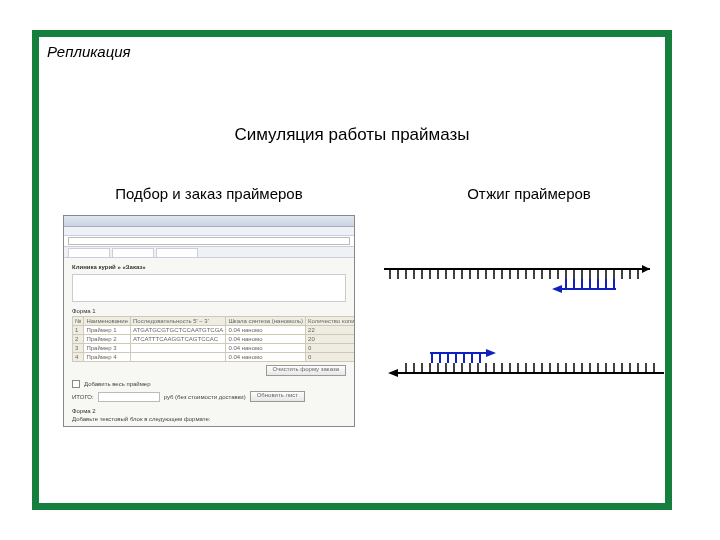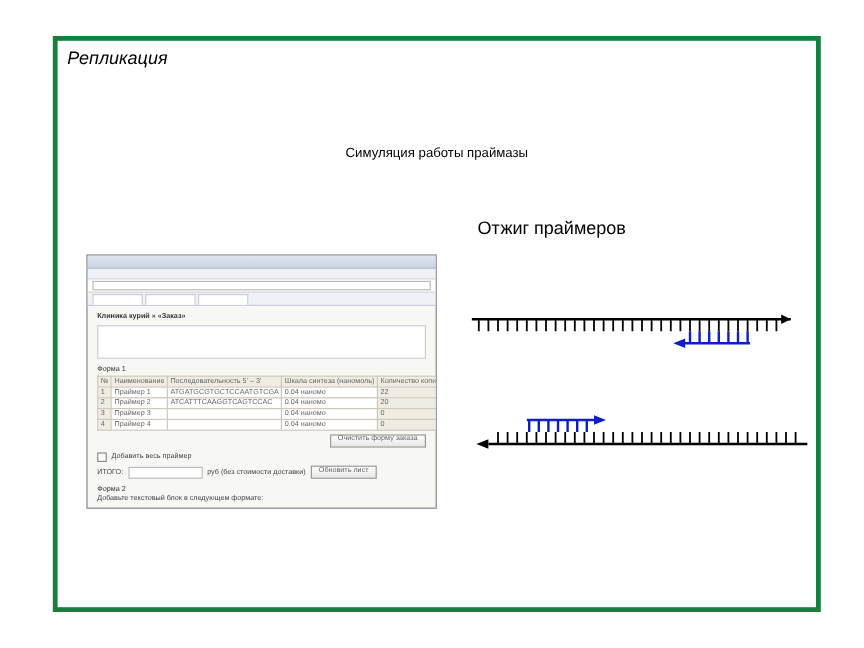--- a/index.html
+++ b/index.html
@@ -6,24 +6,24 @@
     margin: 0;
     padding: 0;
     width: 720px;
     height: 540px;
     font-family: Arial, Helvetica, sans-serif;
     background: #fff;
     color: #000;
   }
   .slide {
     box-sizing: border-box;
-    margin: 30px 44px;
+    margin: 30px 32px;
     width: 640px;
     height: 480px;
-    border: 4px solid #15803d;
+    border: 7px solid #15803d;
     position: relative;
     background: #fff;
     padding-left: 44px;
   }
   .topic {
     position: absolute;
     left: 8px;
     top: 6px;
     font-style: italic;
     font-size: 15px;
@@ -36,36 +36,36 @@
     text-align: center;
     font-size: 21px;
     font-weight: bold;
   }
   .subtitle {
     position: absolute;
     top: 88px;
     left: 0;
     right: 0;
     text-align: center;
-    font-size: 11px;
+    font-size: 17px;
   }
   .col-left-h {
     position: absolute;
     top: 148px;
     left: 30px;
     width: 280px;
     text-align: center;
     font-size: 15px;
   }
   .col-right-h {
     position: absolute;
     top: 148px;
     left: 350px;
     width: 280px;
-    text-align: left;
+    text-align: center;
     font-size: 15px;
   }
 
   
   .shot {
     position: absolute;
     left: 24px;
     top: 178px;
     width: 290px;
     height: 210px;
@@ -105,20 +105,21 @@
   .d2 { top: 300px; }
 </style>
 </head>
 <body>
 
 <div class="slide">
 
   <div class="topic">Репликация</div>
   <div class="subtitle">Симуляция работы праймазы</div>
 
+  <div class="col-left-h">Подбор и заказ праймеров</div>
   <div class="col-right-h">Отжиг праймеров</div>
 
   <div class="shot">
     <div class="tbar"></div>
     <div class="mbar"></div>
     <div class="abar">
       <div class="url"></div>
     </div>
     <div class="tabs">
       <span></span>

